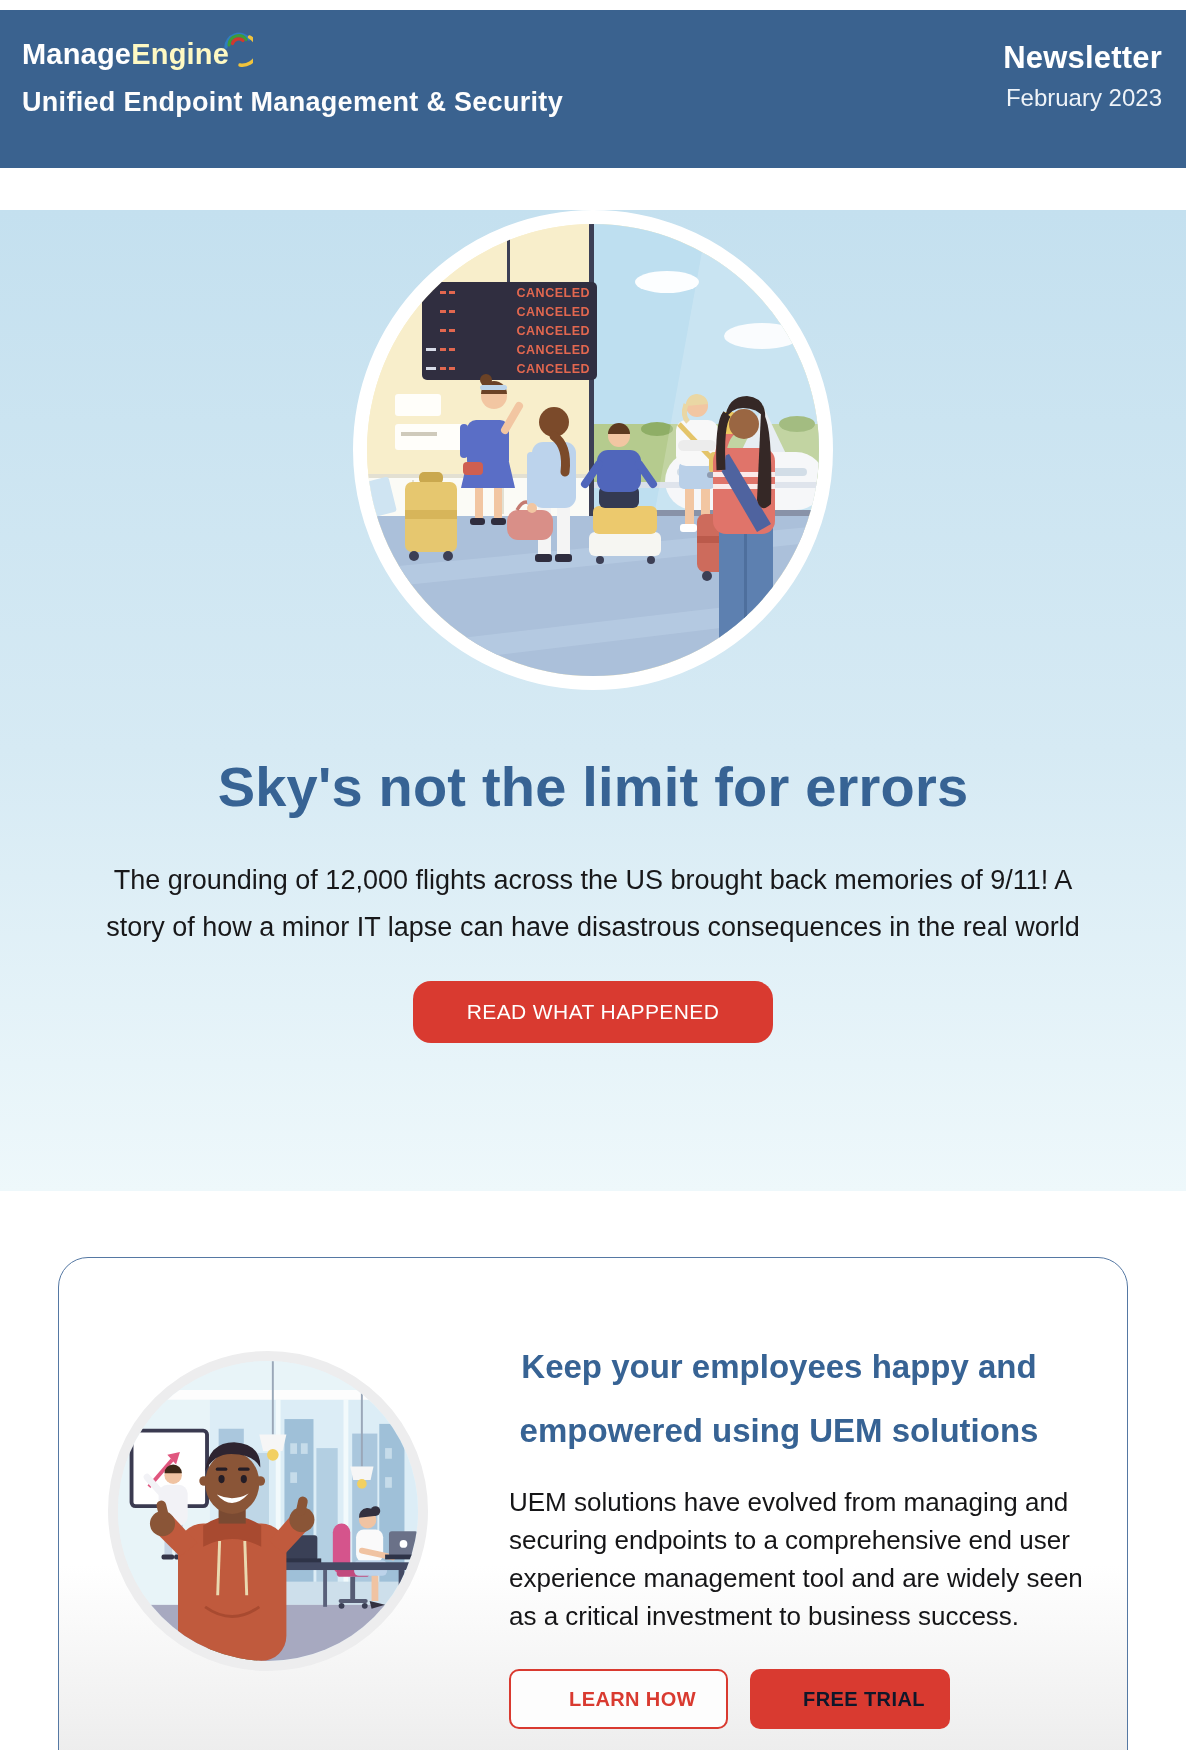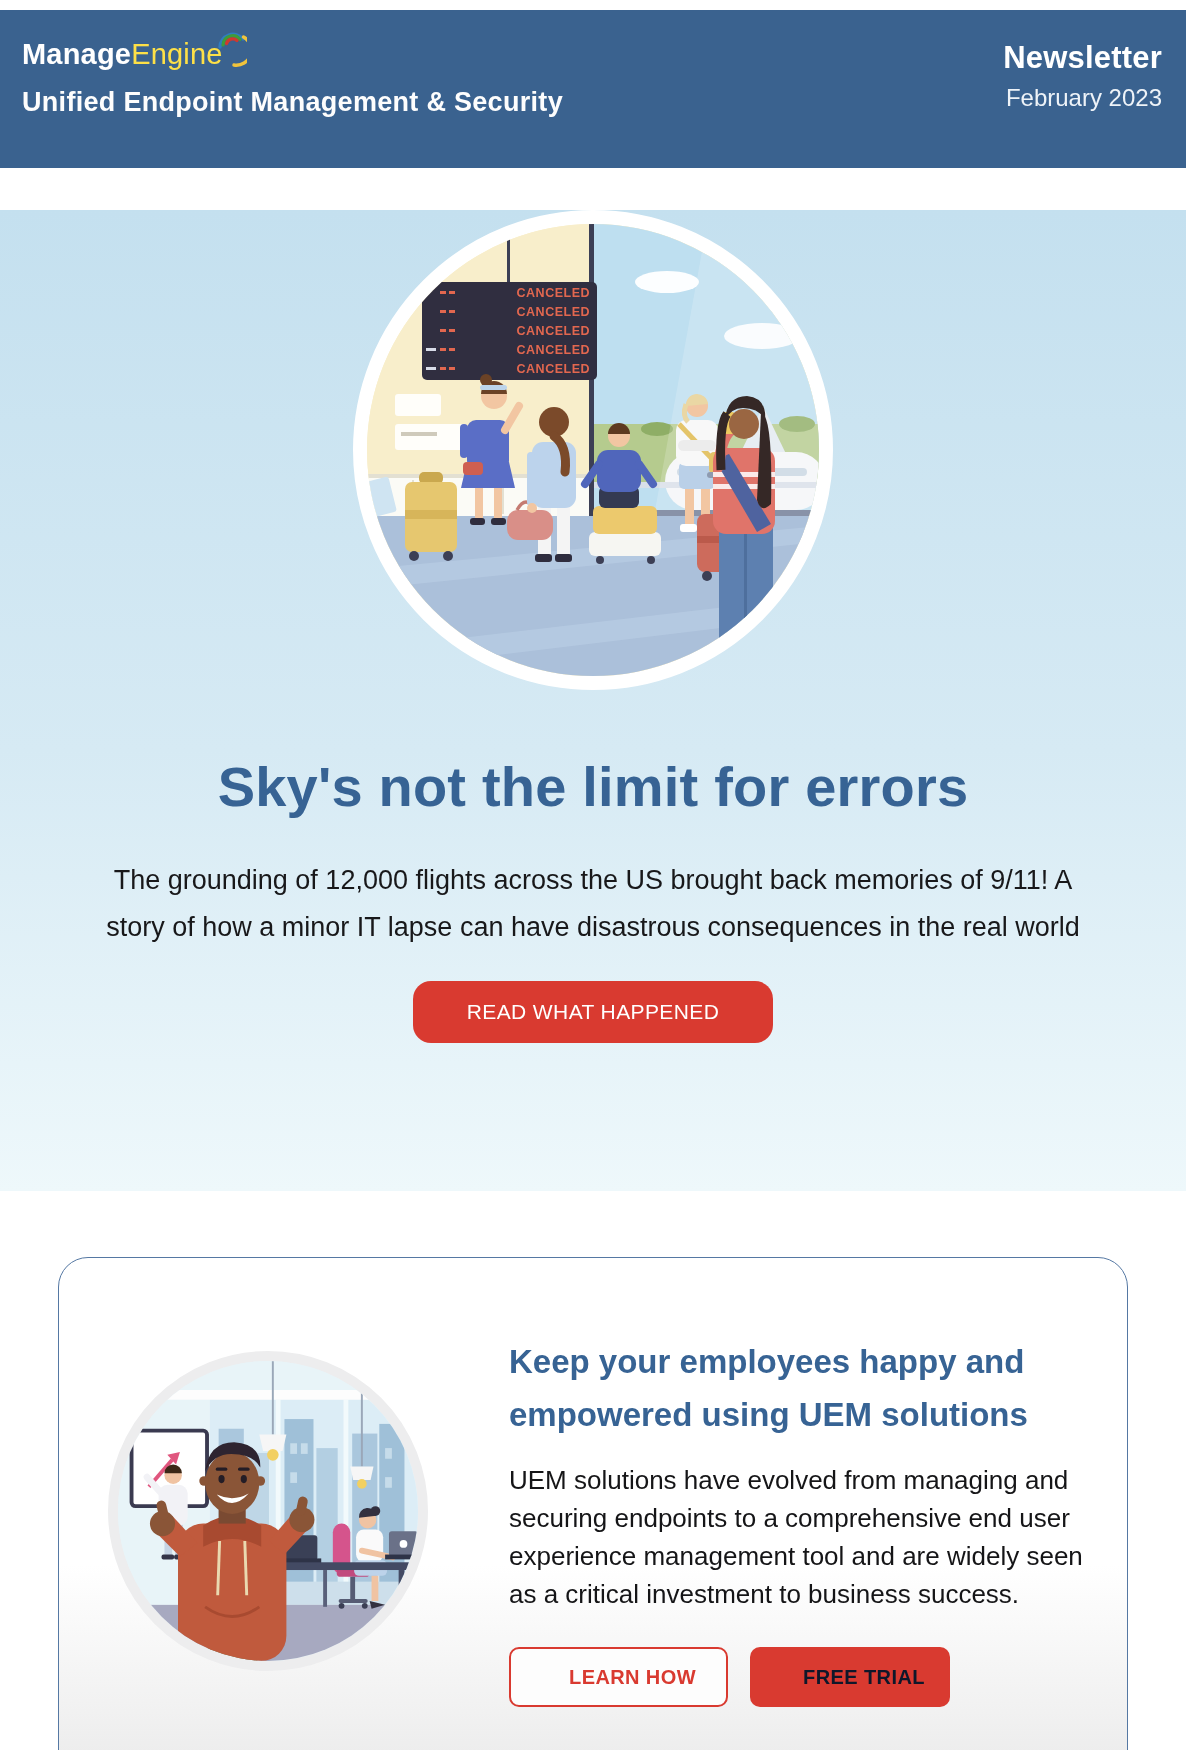--- a/index.html
+++ b/index.html
@@ -4,21 +4,21 @@
 <style>
   html,body{margin:0;padding:0;background:#ffffff;}
   body{font-family:"Liberation Sans","DejaVu Sans",sans-serif;}
   .page{position:relative;width:1186px;height:1750px;overflow:hidden;margin:10px auto;background:#fff;}
 
   
   .hdr{height:158px;background:#3a628f;box-sizing:border-box;padding:30px 24px 0 22px;
        display:flex;justify-content:space-between;align-items:flex-start;}
   .brand-line{display:flex;align-items:flex-start;line-height:1;}
   .brand-bold{color:#fff;font-size:29px;font-weight:700;letter-spacing:.2px;}
-  .brand-light{color:#fde047;font-size:29px;font-weight:400;letter-spacing:.2px;text-align:right;}
+  .brand-light{color:#fef9c3;font-size:29px;font-weight:700;letter-spacing:.2px;text-align:right;}
   .swoosh{margin-left:-6px;margin-top:-10px;}
   .hdr-sub{color:#fdfdfd;font-size:27px;font-weight:600;letter-spacing:.3px;margin-top:17px;}
   .hdr-right{text-align:right;}
   .nl-title{color:#fff;font-size:31px;font-weight:700;letter-spacing:.2px;}
   .nl-date{color:#eef3f8;font-size:24px;font-weight:400;margin-top:8px;}
 
   
   .hero{height:981px;background:linear-gradient(180deg,#c4e0ef 0%,#d6eaf4 55%,#eef8fb 100%);
         text-align:center;box-sizing:border-box;}
   .hero-circle{width:452px;height:452px;border-radius:50%;border:14px solid #ffffff;
@@ -30,21 +30,21 @@
             padding:19px 54px;border-radius:18px;cursor:pointer;}
 
   
   .content{height:611px;background:#ffffff;box-sizing:border-box;padding-top:66px;}
   .card{width:1070px;height:560px;margin:0 auto;box-sizing:border-box;border:1px solid #5578a3;
         border-radius:30px;background:linear-gradient(180deg,#ffffff 0%,#ffffff 55%,#e7e7e7 100%);
         display:flex;padding:0 40px 0 49px;}
   .office-circle{width:300px;height:300px;border-radius:50%;border:10px solid #ededee;
                  overflow:hidden;background:#e8f4f8;flex-shrink:0;margin-top:93px;}
   .card-col{margin-left:81px;margin-top:77px;width:600px;}
-  .card-title{color:#376394;font-size:33px;font-weight:700;line-height:53px;width:540px;}
+  .card-title{color:#376394;font-size:33px;font-weight:700;line-height:64px;width:540px;text-align:center;}
   .card-body{color:#151517;font-size:26px;line-height:38px;margin-top:20px;width:600px;}
   .card-btns{display:flex;gap:22px;margin-top:34px;}
   .btn{box-sizing:border-box;height:60px;border-radius:10px;font-family:inherit;font-size:20px;
        font-weight:700;letter-spacing:.4px;cursor:pointer;display:inline-flex;align-items:center;
        justify-content:center;padding-left:34px;}
   .btn-outline{width:219px;background:#fdfdfd;border:2px solid #d93a30;color:#d93a30;}
   .btn-solid{width:200px;background:#d93a30;border:none;color:#0f172a;}
 
   .bottom-strip{position:absolute;left:0;top:1742px;width:1186px;height:8px;background:#4e1c10;z-index:6;}
 

